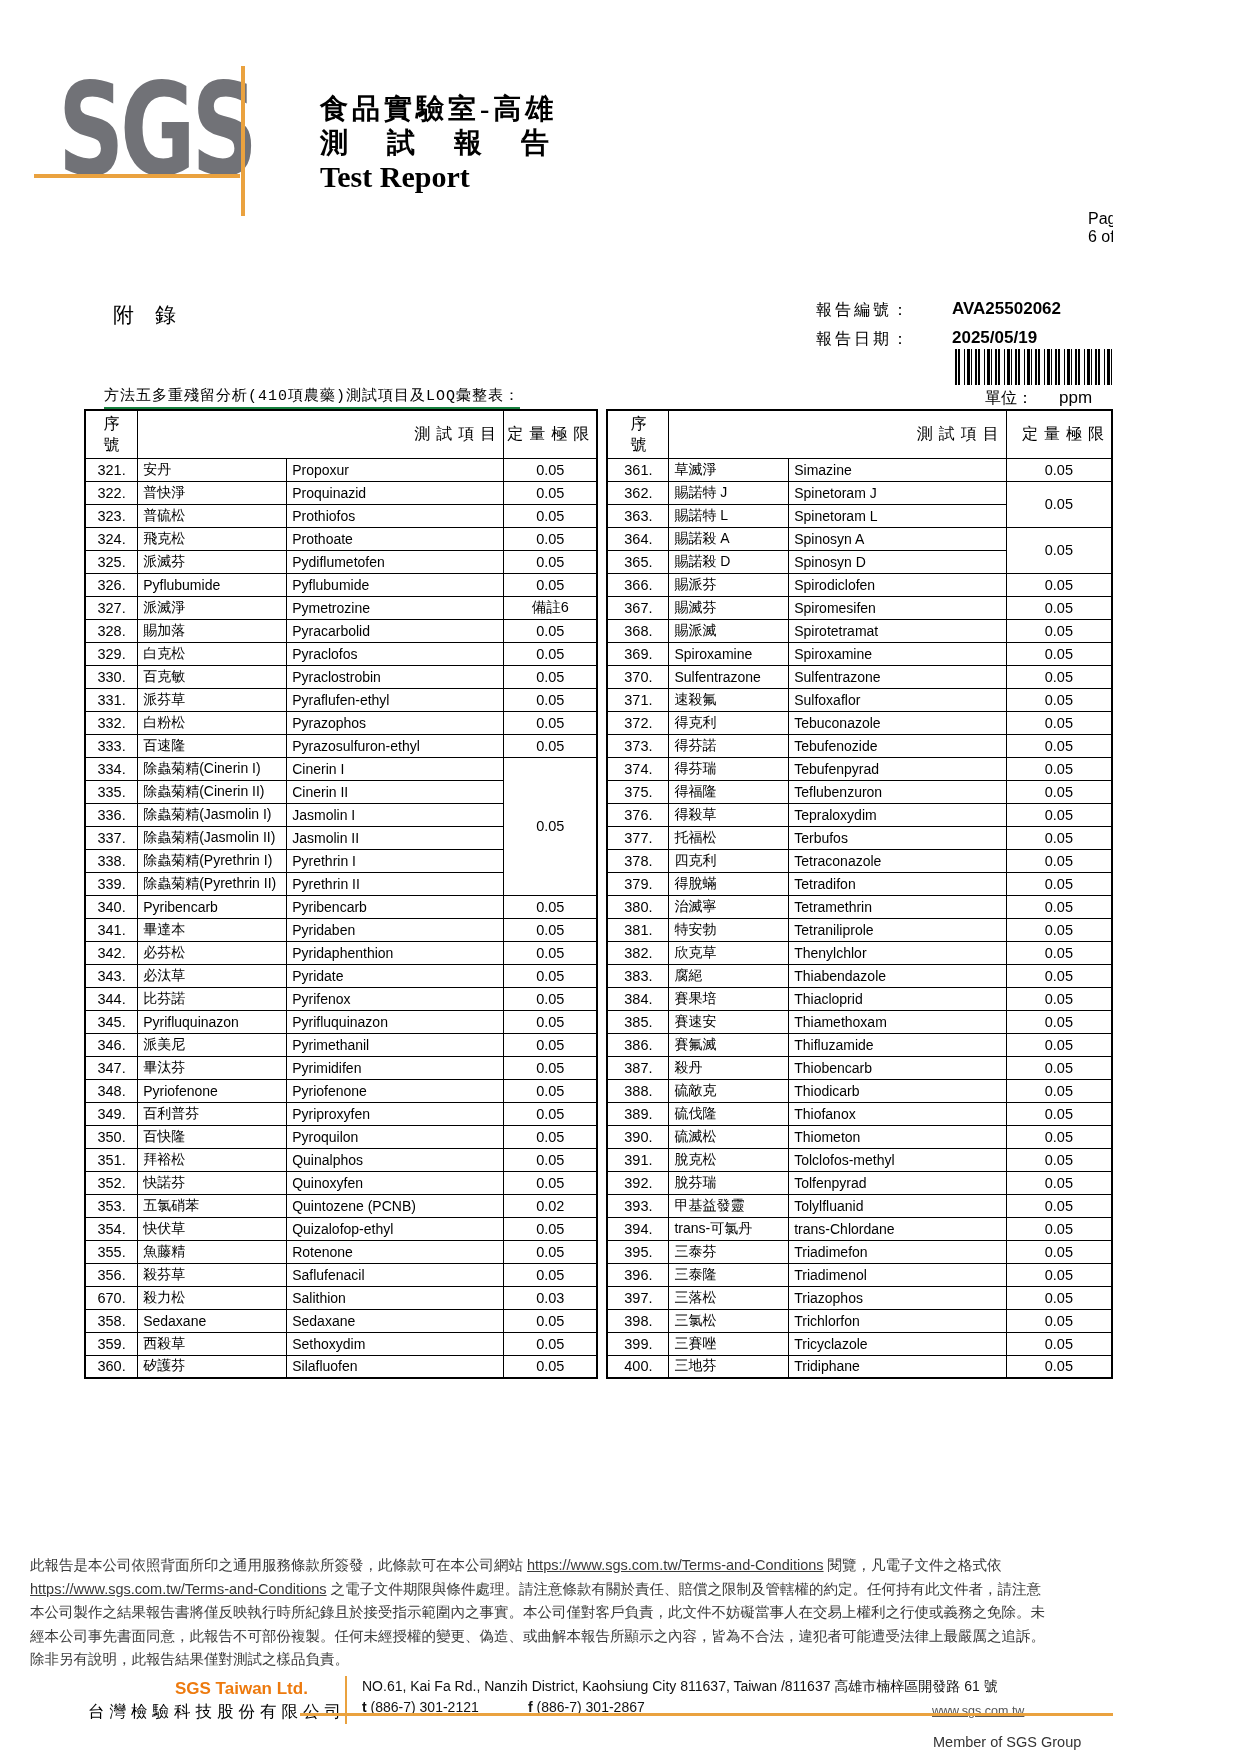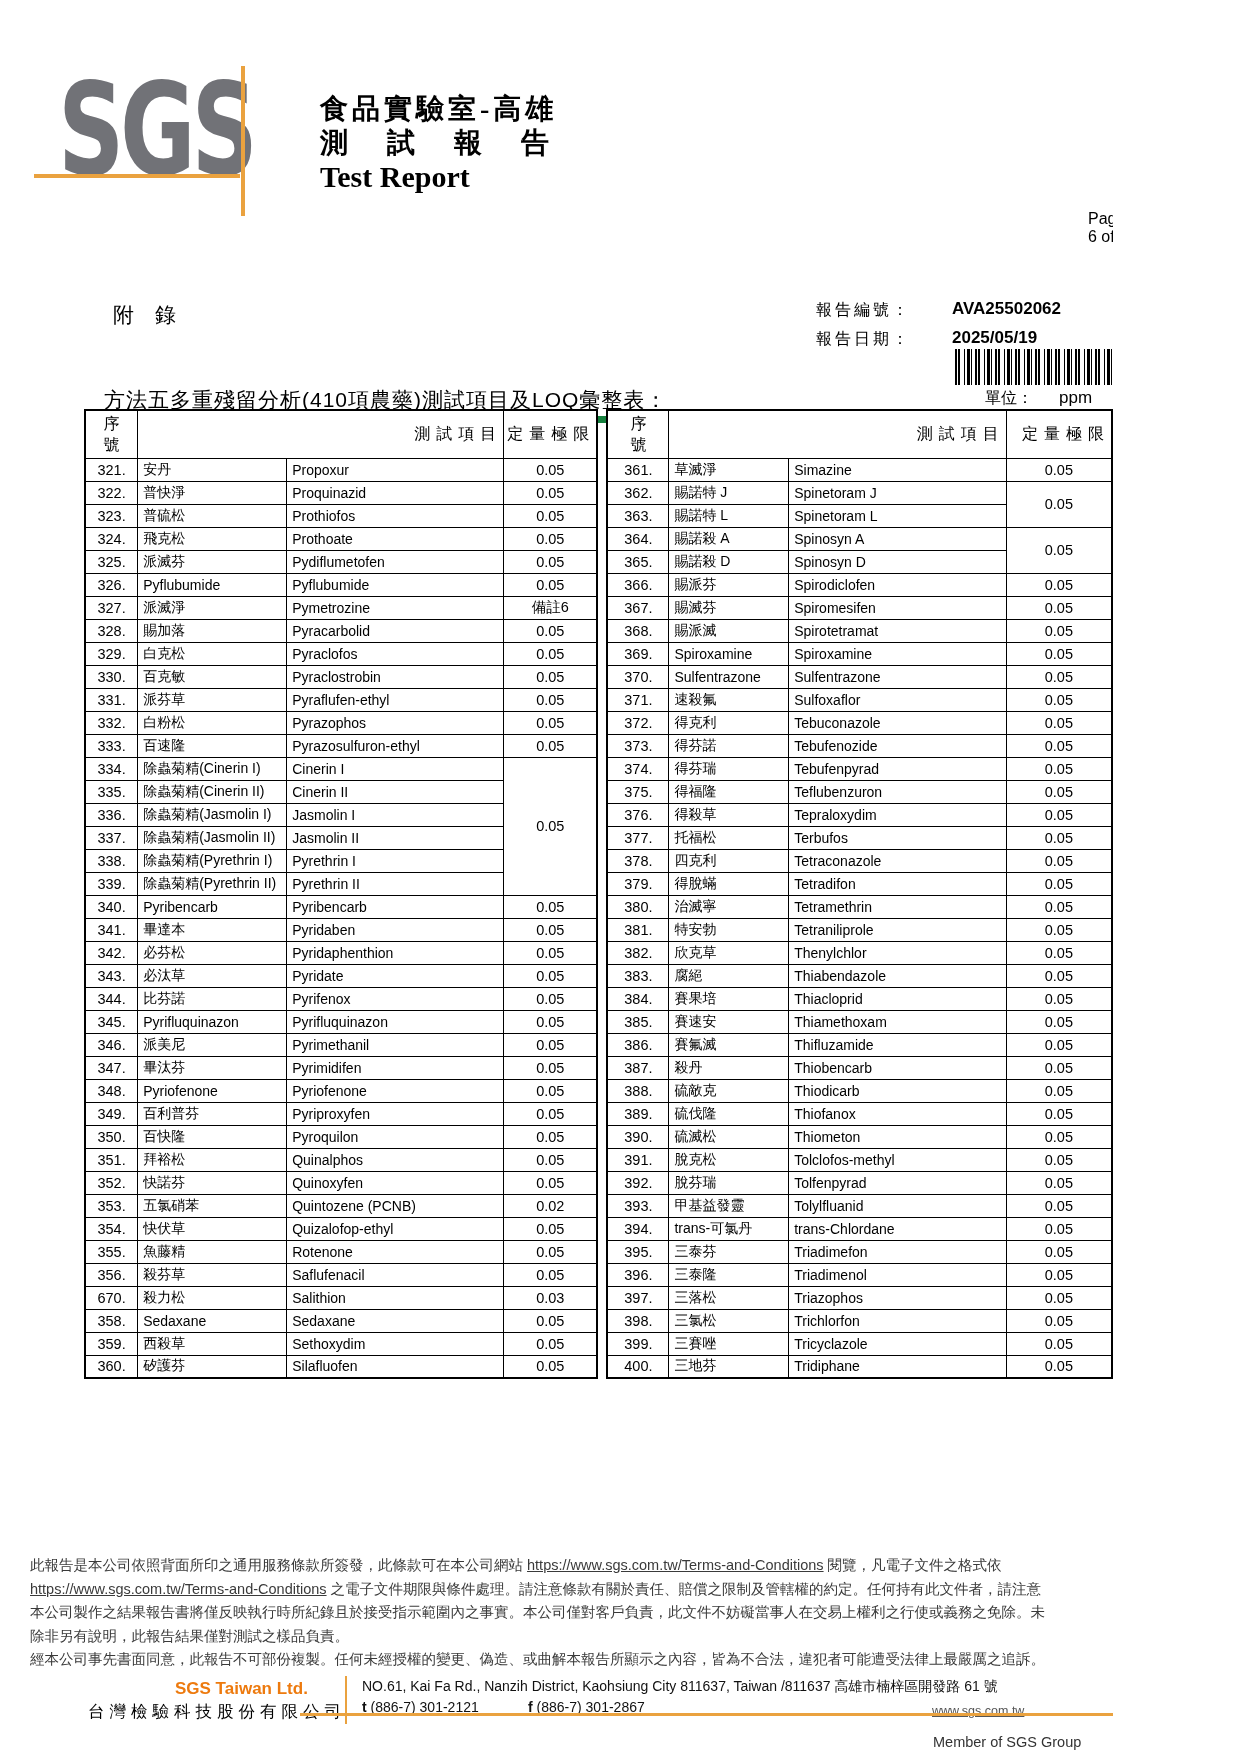--- a/index.html
+++ b/index.html
@@ -23,22 +23,22 @@
   
   .appendix{position:absolute;left:113px;top:301px;font-family:"Liberation Serif","DejaVu Serif",serif;font-size:21px;}
   .meta-label{position:absolute;font-family:"Liberation Serif","DejaVu Serif",serif;font-size:16px;letter-spacing:3px;}
   .meta-value{position:absolute;font-size:17px;font-weight:bold;}
   .lbl-no{left:816px;top:300px;} .val-no{left:952px;top:299px;}
   .lbl-date{left:816px;top:329px;} .val-date{left:952px;top:328px;}
   .barcode{position:absolute;left:955px;top:349px;width:196px;height:36px;
     background:repeating-linear-gradient(90deg,#000 0 2px,#fff 2px 3px,#000 3px 5px,#fff 5px 9px,#000 9px 10px,#fff 10px 12px,#000 12px 15px,#fff 15px 16px,#000 16px 17px,#fff 17px 20px);}
 
   
-  .caption{position:absolute;left:104px;top:386px;font-family:Liberation Sans, sans-serif;
-    font-size:21px;letter-spacing:1px;border-bottom:7px solid #15803d;padding-bottom:2px;}
+  .caption{position:absolute;left:104px;top:386px;font-family:Liberation Mono, monospace;
+    font-size:15px;letter-spacing:1px;border-bottom:7px solid #15803d;padding-bottom:2px;}
   .unit-line{position:absolute;left:985px;top:388px;display:flex;gap:26px;align-items:baseline;}
   .unit-label{font-family:"Liberation Serif","DejaVu Serif",serif;font-size:16px;}
   .unit-value{font-size:17px;}
 
   
   .tables{position:absolute;left:84px;top:409px;display:flex;gap:8px;}
   table{border-collapse:collapse;table-layout:fixed;border:2px solid #000;background:#fff;}
   th,td{border:1px solid #000;overflow:hidden;}
   thead tr{height:48px;}
   tbody tr{height:23px;}
@@ -608,22 +608,22 @@
             <td class="c-loq">0.05</td>
           </tr>
         </tbody>
     </table>
   </div>
 
   <div class="disclaimer" id="disclaimer">
       <div class="disc-line"><span>此報告是本公司依照背面所印之通用服務條款所簽發，此條款可在本公司網站 </span><span class="disc-link">https://www.sgs.com.tw/Terms-and-Conditions</span><span> 閱覽，凡電子文件之格式依</span></div>
       <div class="disc-line"><span class="disc-link">https://www.sgs.com.tw/Terms-and-Conditions</span><span> 之電子文件期限與條件處理。請注意條款有關於責任、賠償之限制及管轄權的約定。任何持有此文件者，請注意</span></div>
       <div class="disc-line"><span>本公司製作之結果報告書將僅反映執行時所紀錄且於接受指示範圍內之事實。本公司僅對客戶負責，此文件不妨礙當事人在交易上權利之行使或義務之免除。未</span></div>
+      <div class="disc-line"><span>經本公司事先書面同意，此報告不可部份複製。任何未經授權的變更、偽造、或曲解本報告所顯示之內容，皆為不合法，違犯者可能遭受法律上最嚴厲之追訴。</span></div>
       <div class="disc-line"><span>除非另有說明，此報告結果僅對測試之樣品負責。</span></div>
-      <div class="disc-line"><span>經本公司事先書面同意，此報告不可部份複製。任何未經授權的變更、偽造、或曲解本報告所顯示之內容，皆為不合法，違犯者可能遭受法律上最嚴厲之追訴。</span></div>
     </div>
 
   <div class="company-en" style="color: rgb(237, 122, 14);">SGS Taiwan Ltd.</div>
   <div class="company-zh">台灣檢驗科技股份有限公司</div>
   <div class="footer-vline" style="background: rgb(234, 162, 63);"></div>
   <div class="footer-address">NO.61, Kai Fa Rd., Nanzih District, Kaohsiung City 811637, Taiwan /811637 高雄市楠梓區開發路 61 號</div>
   <div class="footer-phones">
     <span class="ph-t"><span class="ph-lab">t</span> <span>(886-7) 301-2121</span></span>
     <span class="ph-f"><span class="ph-lab">f</span> <span>(886-7) 301-2867</span></span>
   </div>

